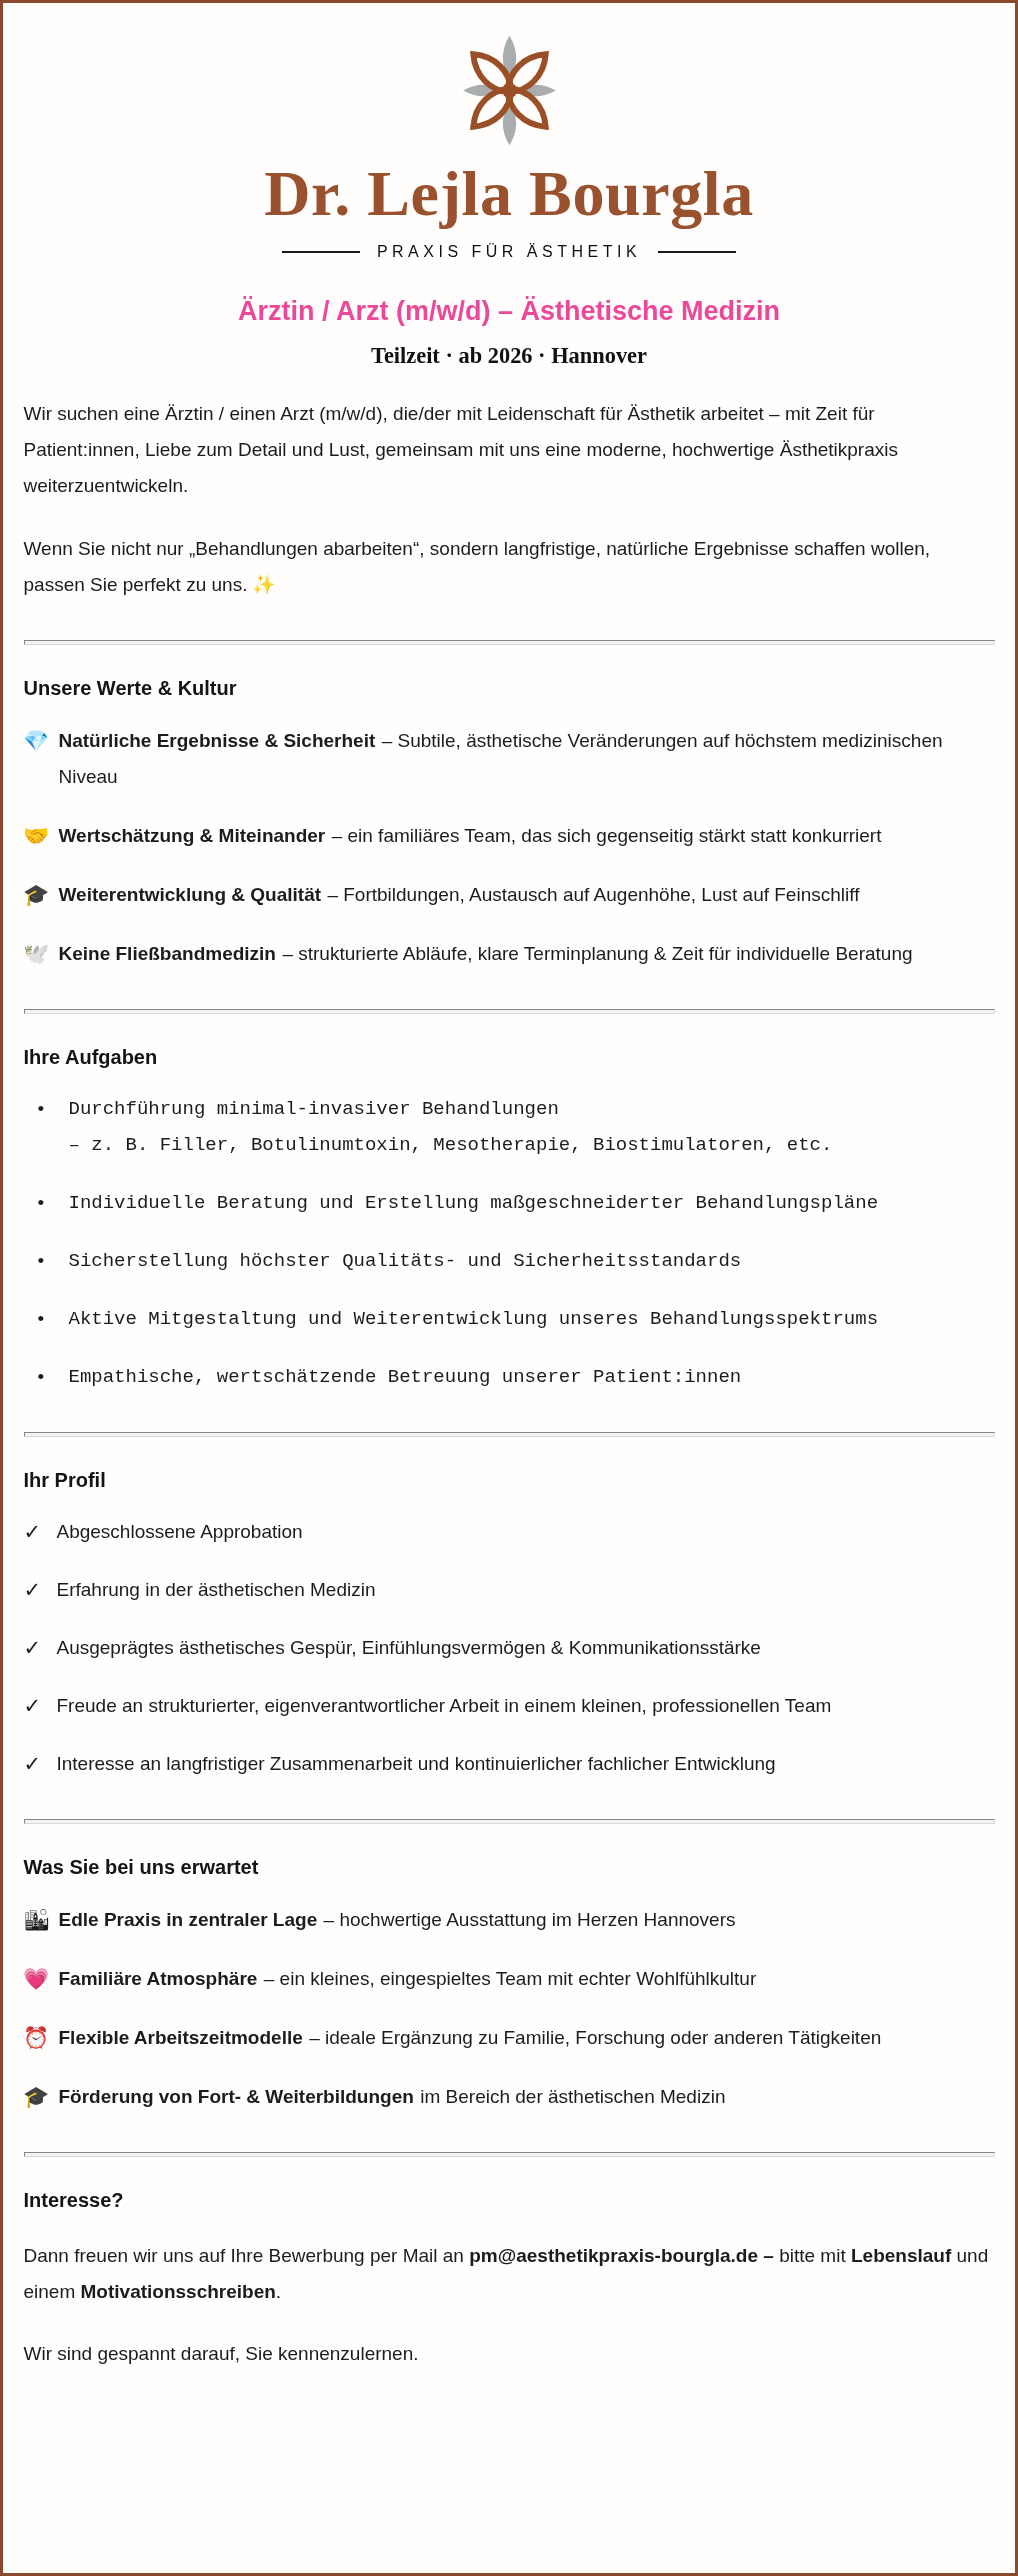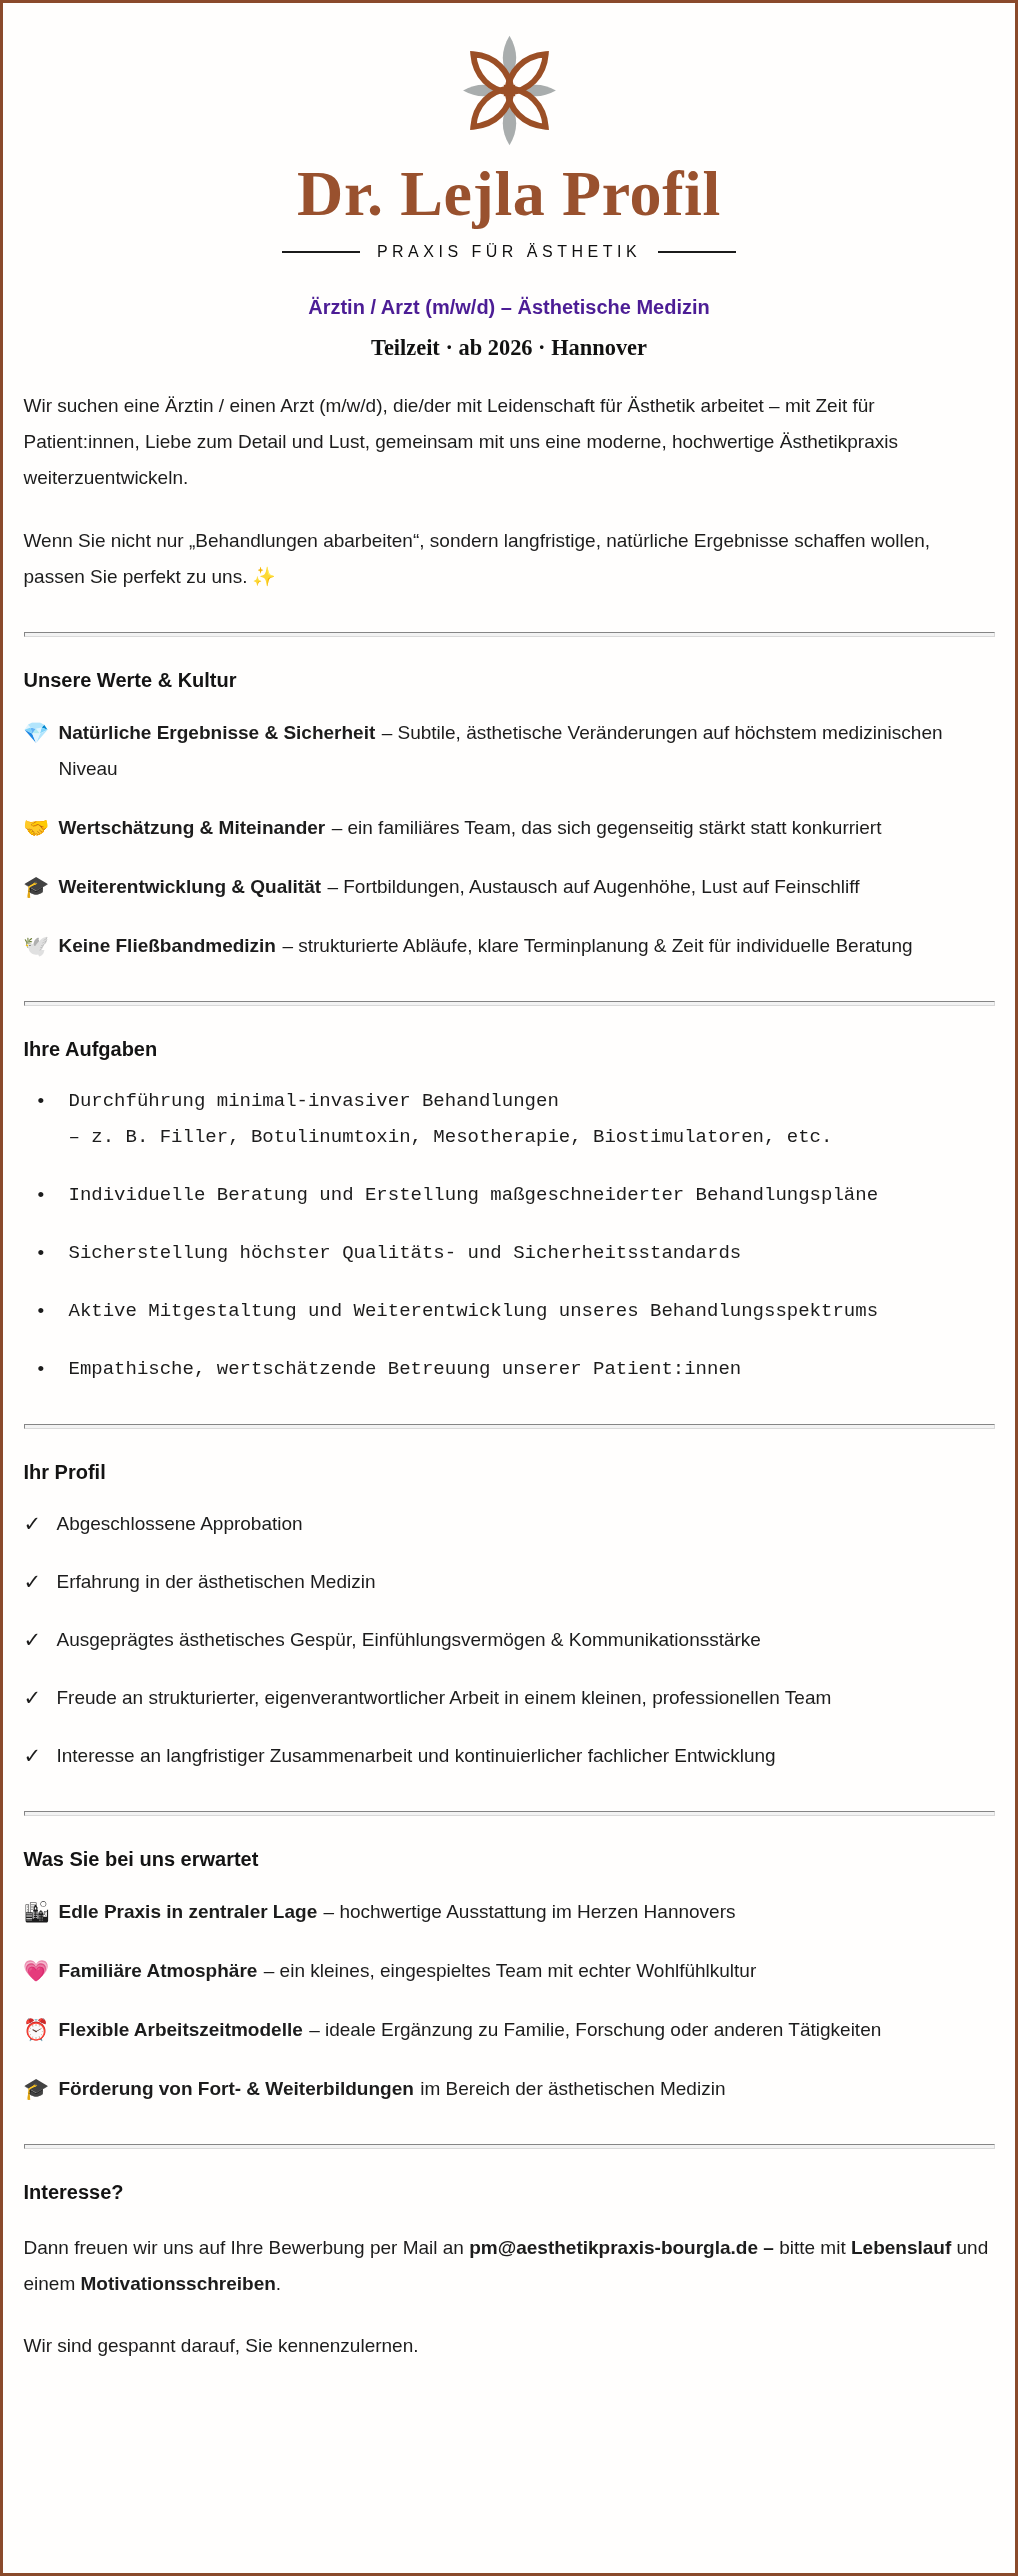--- a/index.html
+++ b/index.html
@@ -24,21 +24,21 @@
     letter-spacing:0.6px;
     color:#99512e;
     text-align:center;
     margin-top:6.4px;
     line-height:1.1;
   }
   .tagline{display:flex;align-items:center;justify-content:center;gap:16.7px;margin-top:14px;}
   .tagline .rule{width:78px;height:1.9px;background:#1b1b1b;}
   .tagline .text{font-size:16px;letter-spacing:4.5px;color:#0f0f0f;font-weight:400;}
   
-  .job-title{margin-top:35px;text-align:center;font-size:20px;font-weight:700;color:#4c1d95;}
+  .job-title{margin-top:35px;text-align:center;font-size:27px;font-weight:700;color:#ec4899;}
   .job-subtitle{margin-top:15.4px;text-align:center;font-size:22.4px;font-weight:700;color:#111;font-family:Liberation Serif, serif;}
   
   .intro p{font-size:19px;line-height:36px;margin:27px 0 0;}
   h2{font-size:20px;font-weight:700;margin:32px 0 0;color:#141414;}
   .divider{
     margin-top:37px;
     height:5.1px;
     box-sizing:border-box;
     border:1.3px inset #d9d9d9;
     background:#f3f3f3;
@@ -77,21 +77,21 @@
 
       <g fill="none" stroke="#9b4f26" stroke-width="10" stroke-linejoin="miter">
         <path d="M0,-86 C24,-58 24,-22 0,6 C-24,-22 -24,-58 0,-86 Z" transform="translate(100,100) rotate(45)"></path>
         <path d="M0,-86 C24,-58 24,-22 0,6 C-24,-22 -24,-58 0,-86 Z" transform="translate(100,100) rotate(135)"></path>
         <path d="M0,-86 C24,-58 24,-22 0,6 C-24,-22 -24,-58 0,-86 Z" transform="translate(100,100) rotate(225)"></path>
         <path d="M0,-86 C24,-58 24,-22 0,6 C-24,-22 -24,-58 0,-86 Z" transform="translate(100,100) rotate(315)"></path>
       </g>
     </svg>
   </div>
 
-  <div class="brand">Dr. Lejla Profil</div>
+  <div class="brand">Dr. Lejla Bourgla</div>
 
   <div class="tagline">
     <span class="rule"></span>
     <span class="text">PRAXIS FÜR ÄSTHETIK</span>
     <span class="rule"></span>
   </div>
 
   <div class="job-title">Ärztin / Arzt (m/w/d) – Ästhetische Medizin</div>
   <div class="job-subtitle">Teilzeit · ab 2026 · Hannover</div>
 

